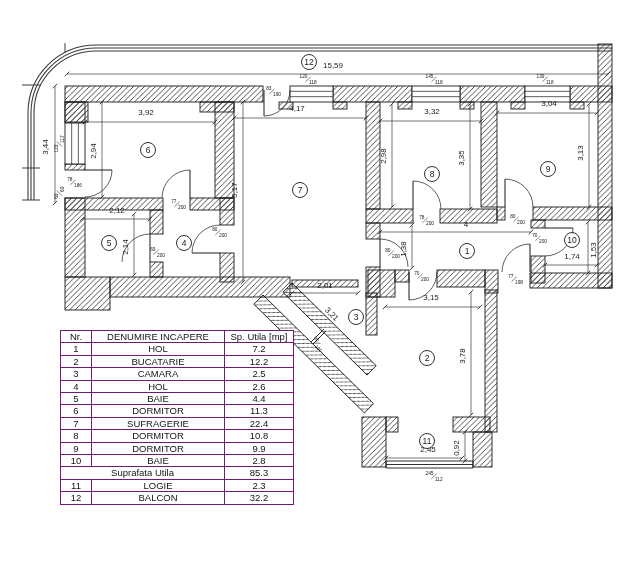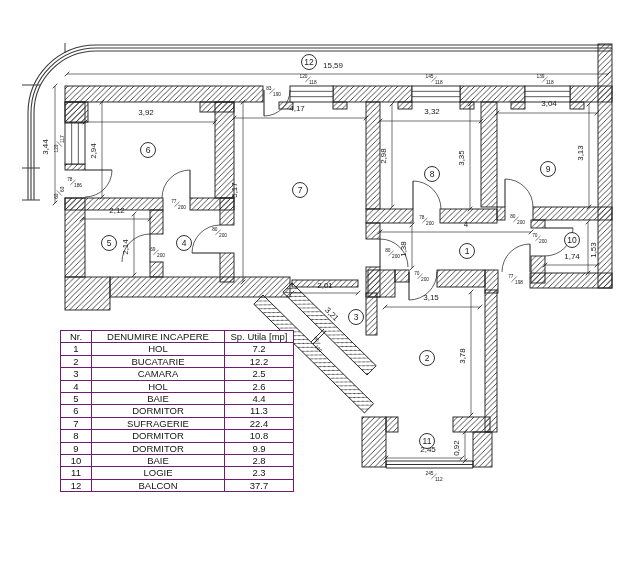--- a/index.html
+++ b/index.html
@@ -493,24 +493,28 @@
           <td class="nr-col">9</td>
           <td class="name-col">DORMITOR</td>
           <td class="val-col">9.9</td>
         </tr>
         <tr>
           <td class="nr-col">10</td>
           <td class="name-col">BAIE</td>
           <td class="val-col">2.8</td>
         </tr>
         <tr>
+          <td colspan="2">Suprafata Utila</td>
+          <td class="val-col">85.3</td>
+        </tr>
+        <tr>
           <td class="nr-col">11</td>
           <td class="name-col">LOGIE</td>
           <td class="val-col">2.3</td>
         </tr>
         <tr>
           <td class="nr-col">12</td>
           <td class="name-col">BALCON</td>
-          <td class="val-col">37.7</td>
+          <td class="val-col">32.2</td>
         </tr>
       </tbody>
   </table>
 </div>
 
 </body></html>

